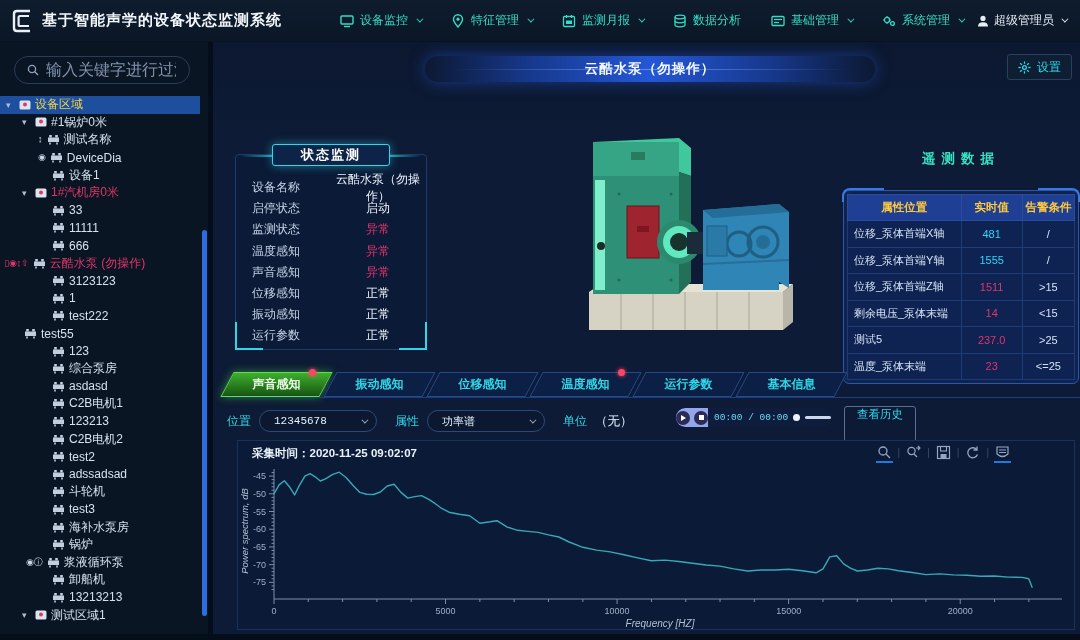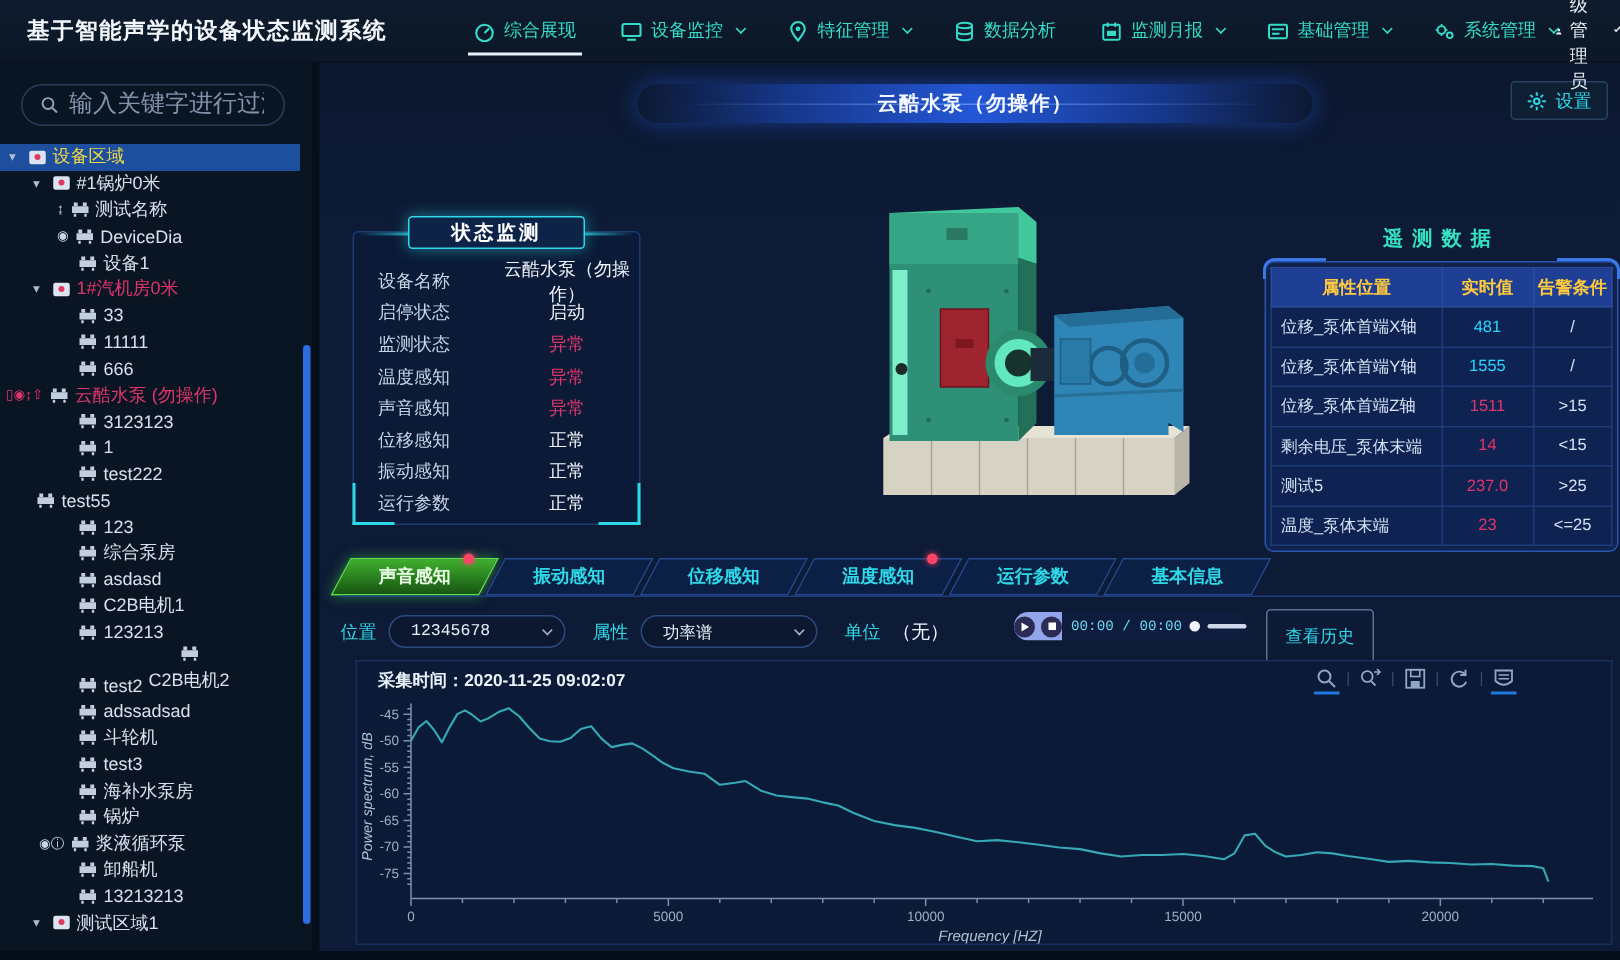--- a/index.html
+++ b/index.html
@@ -82,21 +82,21 @@
   .status-wing.r{right:4px;}
   .status-rows { position:absolute; left:0; top:22px; width:100%;}
   .status-row { height:21.2px; display:flex; align-items:center; font-size:12px;}
   .status-row .lbl { width:78px; margin-left:16px; color:#c8d4e6;}
   .status-row .val { flex:1; text-align:center; color:#f0f5fb;}
   .status-row .val.alarm { color:#e0356a; }
 
   
   .tele-panel { position:absolute; left:630px; top:108px; width:236px; height:214px; }
   .tele-title { text-align:center; color:#35e3c2; font-size:13.5px; font-weight:bold;
-    letter-spacing:6px; margin-bottom:6px;}
+    letter-spacing:6px; margin-bottom:22px;}
   .tele-frame{ position:relative; border:1px solid #2a55b0; border-radius:6px; padding:3px;
     background:rgba(13,30,66,.6); box-shadow:0 0 10px rgba(42,85,176,.35) inset;}
   .tele-frame::before,.tele-frame::after{content:"";position:absolute;width:40px;height:12px;
     border-top:2px solid #3a78e8;}
   .tele-frame::before{left:-2px;top:-3px;border-left:2px solid #3a78e8;border-top-left-radius:8px;}
   .tele-frame::after{right:-2px;top:-3px;border-right:2px solid #3a78e8;border-top-right-radius:8px;}
   .tele-table { width:100%; border-collapse:collapse; table-layout:fixed;}
   .tele-table th { background:#1e3f94; color:#ffc93d; font-size:11.5px; font-weight:bold;
     height:26px; border:1px solid #2a4c9e;}
   .tele-table td { height:26.5px; border:1px solid #1e3c7c; background:#0f2352;
@@ -141,21 +141,21 @@
   .pl-btn.play::after{content:"";position:absolute;left:5px;top:4px;border-left:5px solid #fff;
     border-top:3px solid transparent;border-bottom:3px solid transparent;}
   .pl-btn.stop::after{content:"";position:absolute;left:4.5px;top:4.5px;width:5px;height:5px;background:#fff;}
   .pl-mid { flex:1; height:100%; background:#0e1d3e; display:flex; align-items:center; gap:5px; padding:0 6px;}
   .pl-time { color:#6fd8f0; font-size:9.5px; white-space:nowrap;}
   .pl-knob { width:7px; height:7px; background:#f0f4fa; border-radius:50%; flex:none;}
   .pl-track { width:26px; height:3px; background:#cfd8ea; border-radius:2px; flex:none;}
   .pl-right { width:26px; height:100%; background:#9ff0c8; display:flex; align-items:center; justify-content:center;}
   .history-btn { position:absolute; right:156px; top:-2px; height:36px; padding:0 12px;
     border:1px solid #5a6f92; border-radius:3px; color:#2fd8e8; font-size:11.5px;
-    display:flex; align-items:center; cursor:pointer; background:#0c1a36;}
+    display:flex; cursor:pointer; background:#0c1a36;}
 
   .chart-panel { position:absolute; left:24px; top:398px; width:838px; height:190px;
     background:#0b1a36; border:1px solid #17305e;}
   .chart-head { position:absolute; left:14px; top:5px; color:#e9f1fa; font-size:11.5px; font-weight:bold;}
   .chart-tools { position:absolute; right:64px; top:4px; display:flex; align-items:center; gap:6px;}
   .tool { position:relative; width:15px; height:15px; cursor:pointer;}
   .tool svg{width:15px;height:15px;}
   .tool.on::after{content:"";position:absolute;left:-1px;right:-1px;bottom:-3px;height:2px;background:#1f7ae0;}
   .tool-sep{ color:#3a4c6e; font-size:10px;}
   .chart-svg { position:absolute; left:0; top:22px; }
@@ -166,60 +166,53 @@
 
 <div class="app">
 
   <div class="navbar">
     <svg class="logo" viewBox="0 0 24 26">
       <path d="M20 3 H7 Q4 3 4 6 V20 Q4 23 7 23 H20" fill="none" stroke="#e8f0fa" stroke-width="2.4"></path>
       <path d="M19 8 H10 Q8.6 8 8.6 9.6 V16.4 Q8.6 18 10 18 H19" fill="none" stroke="#e8f0fa" stroke-width="2.2"></path>
     </svg>
     <div class="app-title">基于智能声学的设备状态监测系统</div>
     <div class="nav-items" id="nav-items">
-        <div class="nav-item active">
-          <svg viewBox="0 0 14 14">
-            <circle cx="7" cy="8" r="5.5" fill="none" stroke="#35dcc8" stroke-width="1.4"></circle>
-            <line x1="7" y1="8" x2="10" y2="5" stroke="#35dcc8" stroke-width="1.4"></line>
-          </svg>
-          <span>综合展现</span>
-        </div>
         <div class="nav-item">
           <svg viewBox="0 0 14 14">
             <rect x="1" y="2" width="12" height="8" rx="1" fill="none" stroke="#35dcc8" stroke-width="1.4"></rect>
             <line x1="4" y1="12.5" x2="10" y2="12.5" stroke="#35dcc8" stroke-width="1.4"></line>
           </svg>
           <span>设备监控</span>
           <i class="caret"></i>
         </div>
         <div class="nav-item">
           <svg viewBox="0 0 14 14">
             <path d="M7 13 C3.5 8.8 2.5 7 2.5 5.2 A4.5 4.5 0 1 1 11.5 5.2 C11.5 7 10.5 8.8 7 13 Z" fill="none" stroke="#35dcc8" stroke-width="1.4"></path>
             <circle cx="7" cy="5.2" r="1.6" fill="#35dcc8"></circle>
           </svg>
           <span>特征管理</span>
           <i class="caret"></i>
-        </div>
-        <div class="nav-item">
-          <svg viewBox="0 0 14 14">
-            <ellipse cx="7" cy="3" rx="5" ry="1.8" fill="none" stroke="#35dcc8" stroke-width="1.3"></ellipse>
-            <path d="M2 3 v8 c0 1 2.2 1.8 5 1.8 s5-0.8 5-1.8 v-8" fill="none" stroke="#35dcc8" stroke-width="1.3"></path>
-            <path d="M2 7 c0 1 2.2 1.8 5 1.8 s5-0.8 5-1.8" fill="none" stroke="#35dcc8" stroke-width="1.3"></path>
-          </svg>
-          <span>数据分析</span>
         </div>
         <div class="nav-item">
           <svg viewBox="0 0 14 14">
             <rect x="1.5" y="2.5" width="11" height="10" rx="1" fill="none" stroke="#35dcc8" stroke-width="1.3"></rect>
             <line x1="4.5" y1="1" x2="4.5" y2="4" stroke="#35dcc8" stroke-width="1.3"></line>
             <line x1="9.5" y1="1" x2="9.5" y2="4" stroke="#35dcc8" stroke-width="1.3"></line>
             <rect x="4" y="6.5" width="6" height="3.5" fill="#35dcc8"></rect>
           </svg>
           <span>监测月报</span>
           <i class="caret"></i>
+        </div>
+        <div class="nav-item">
+          <svg viewBox="0 0 14 14">
+            <ellipse cx="7" cy="3" rx="5" ry="1.8" fill="none" stroke="#35dcc8" stroke-width="1.3"></ellipse>
+            <path d="M2 3 v8 c0 1 2.2 1.8 5 1.8 s5-0.8 5-1.8 v-8" fill="none" stroke="#35dcc8" stroke-width="1.3"></path>
+            <path d="M2 7 c0 1 2.2 1.8 5 1.8 s5-0.8 5-1.8" fill="none" stroke="#35dcc8" stroke-width="1.3"></path>
+          </svg>
+          <span>数据分析</span>
         </div>
         <div class="nav-item">
           <svg viewBox="0 0 14 14">
             <rect x="1" y="2.5" width="12" height="9" rx="1" fill="none" stroke="#35dcc8" stroke-width="1.3"></rect>
             <line x1="3" y1="5.5" x2="11" y2="5.5" stroke="#35dcc8" stroke-width="1.3"></line>
             <line x1="3" y1="8.5" x2="8" y2="8.5" stroke="#35dcc8" stroke-width="1.3"></line>
           </svg>
           <span>基础管理</span>
           <i class="caret"></i>
         </div>
@@ -437,21 +430,21 @@
         <div class="tree-row " style="padding-left: 52px;">
           <svg class="dev-ic" width="13" height="11" viewBox="0 0 13 11">
             <rect x="1" y="3.5" width="11" height="4.5" fill="#c2cede"></rect>
             <rect x="2.2" y="1" width="2.6" height="2.5" fill="#c2cede"></rect>
             <rect x="8.2" y="1" width="2.6" height="2.5" fill="#c2cede"></rect>
             <rect x="2.2" y="8.5" width="1.6" height="2" fill="#c2cede"></rect>
             <rect x="9.2" y="8.5" width="1.6" height="2" fill="#c2cede"></rect>
           </svg>
           <span class="tree-label">123213</span>
         </div>
-        <div class="tree-row " style="padding-left: 52px; flex-direction: column;">
+        <div class="tree-row " style="padding-left: 52px;">
           <svg class="dev-ic" width="13" height="11" viewBox="0 0 13 11">
             <rect x="1" y="3.5" width="11" height="4.5" fill="#c2cede"></rect>
             <rect x="2.2" y="1" width="2.6" height="2.5" fill="#c2cede"></rect>
             <rect x="8.2" y="1" width="2.6" height="2.5" fill="#c2cede"></rect>
             <rect x="2.2" y="8.5" width="1.6" height="2" fill="#c2cede"></rect>
             <rect x="9.2" y="8.5" width="1.6" height="2" fill="#c2cede"></rect>
           </svg>
           <span class="tree-label">C2B电机2</span>
         </div>
         <div class="tree-row " style="padding-left: 52px;">

